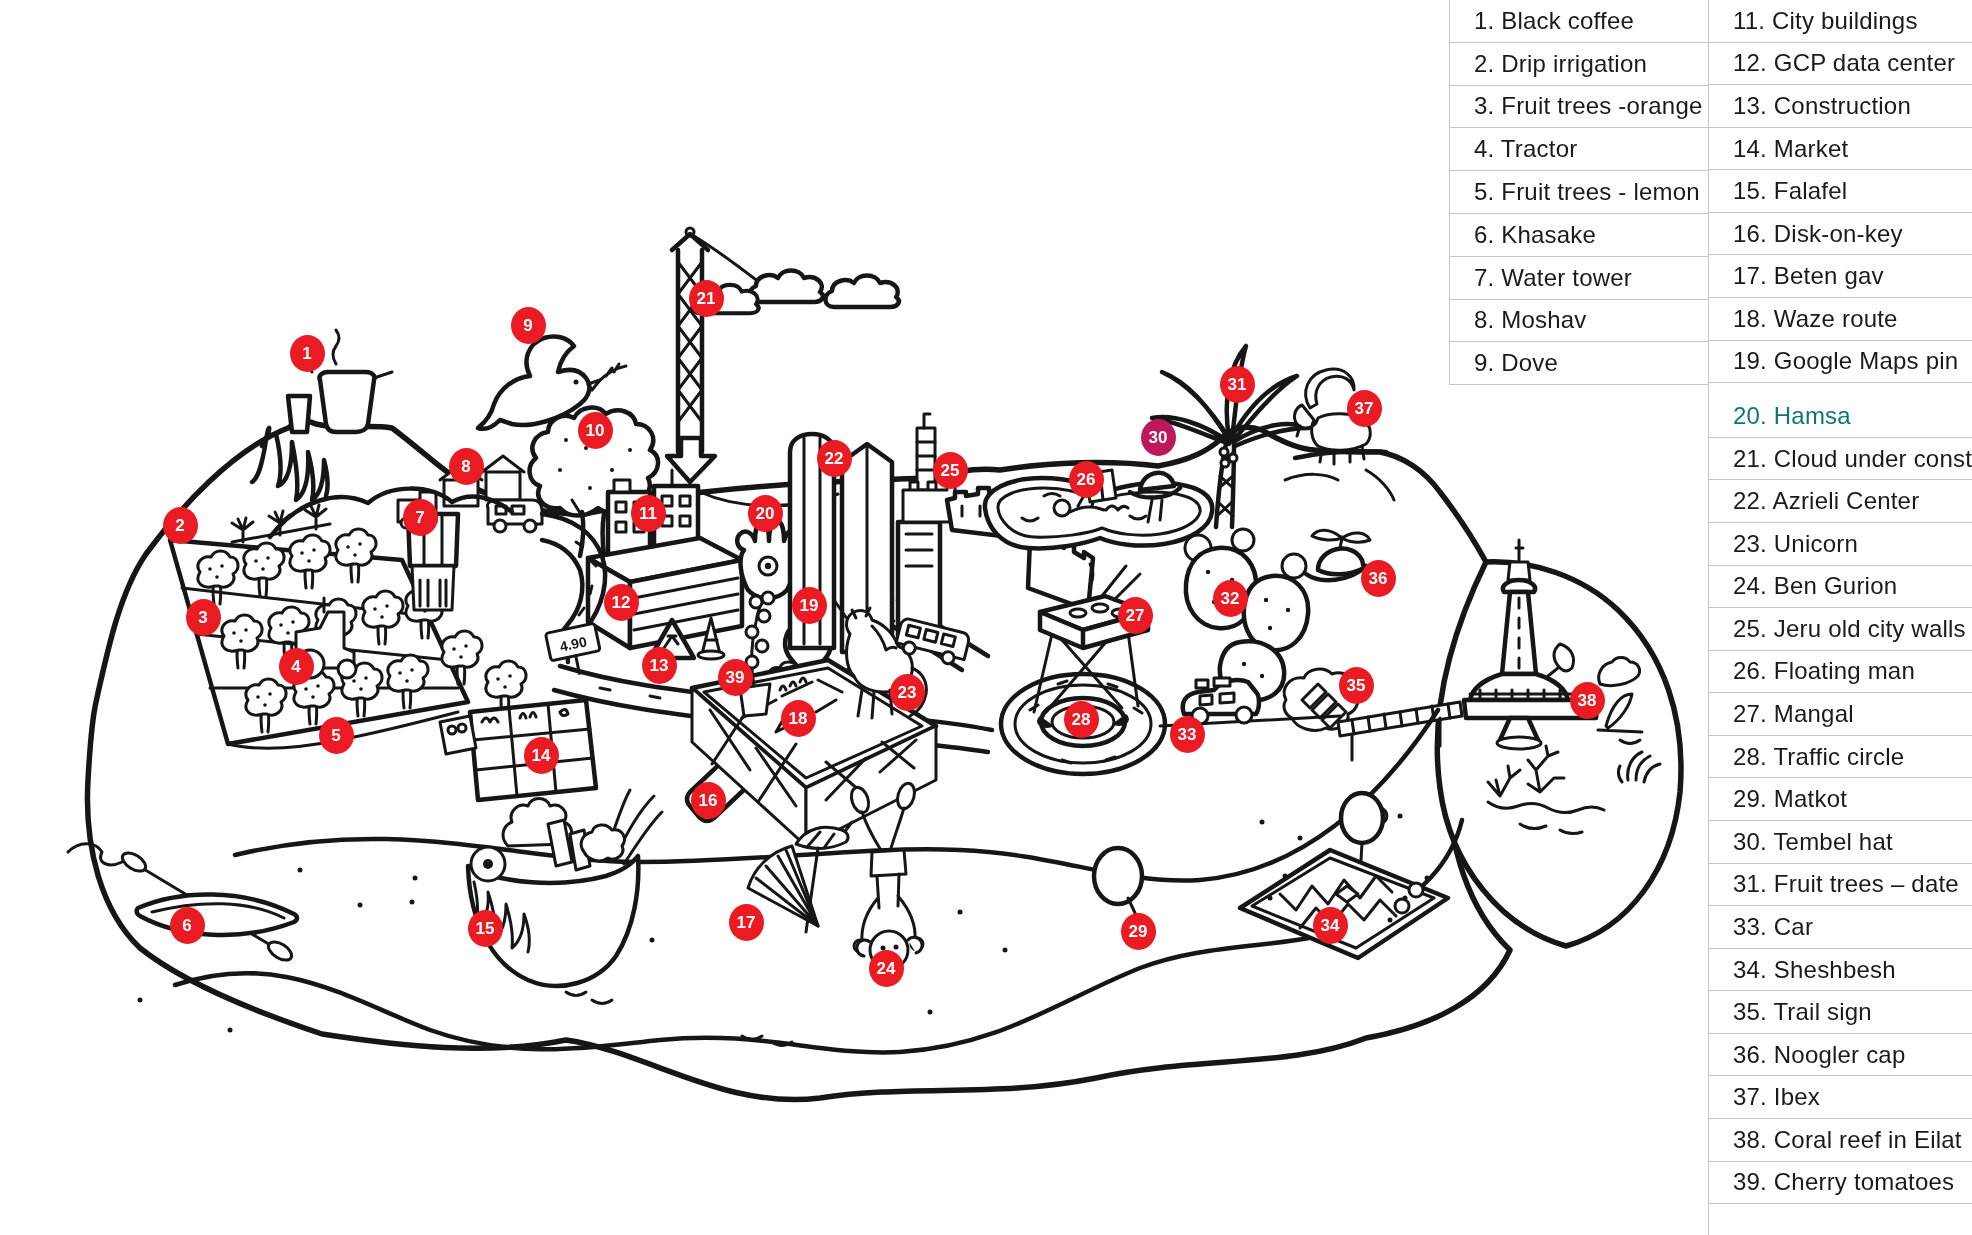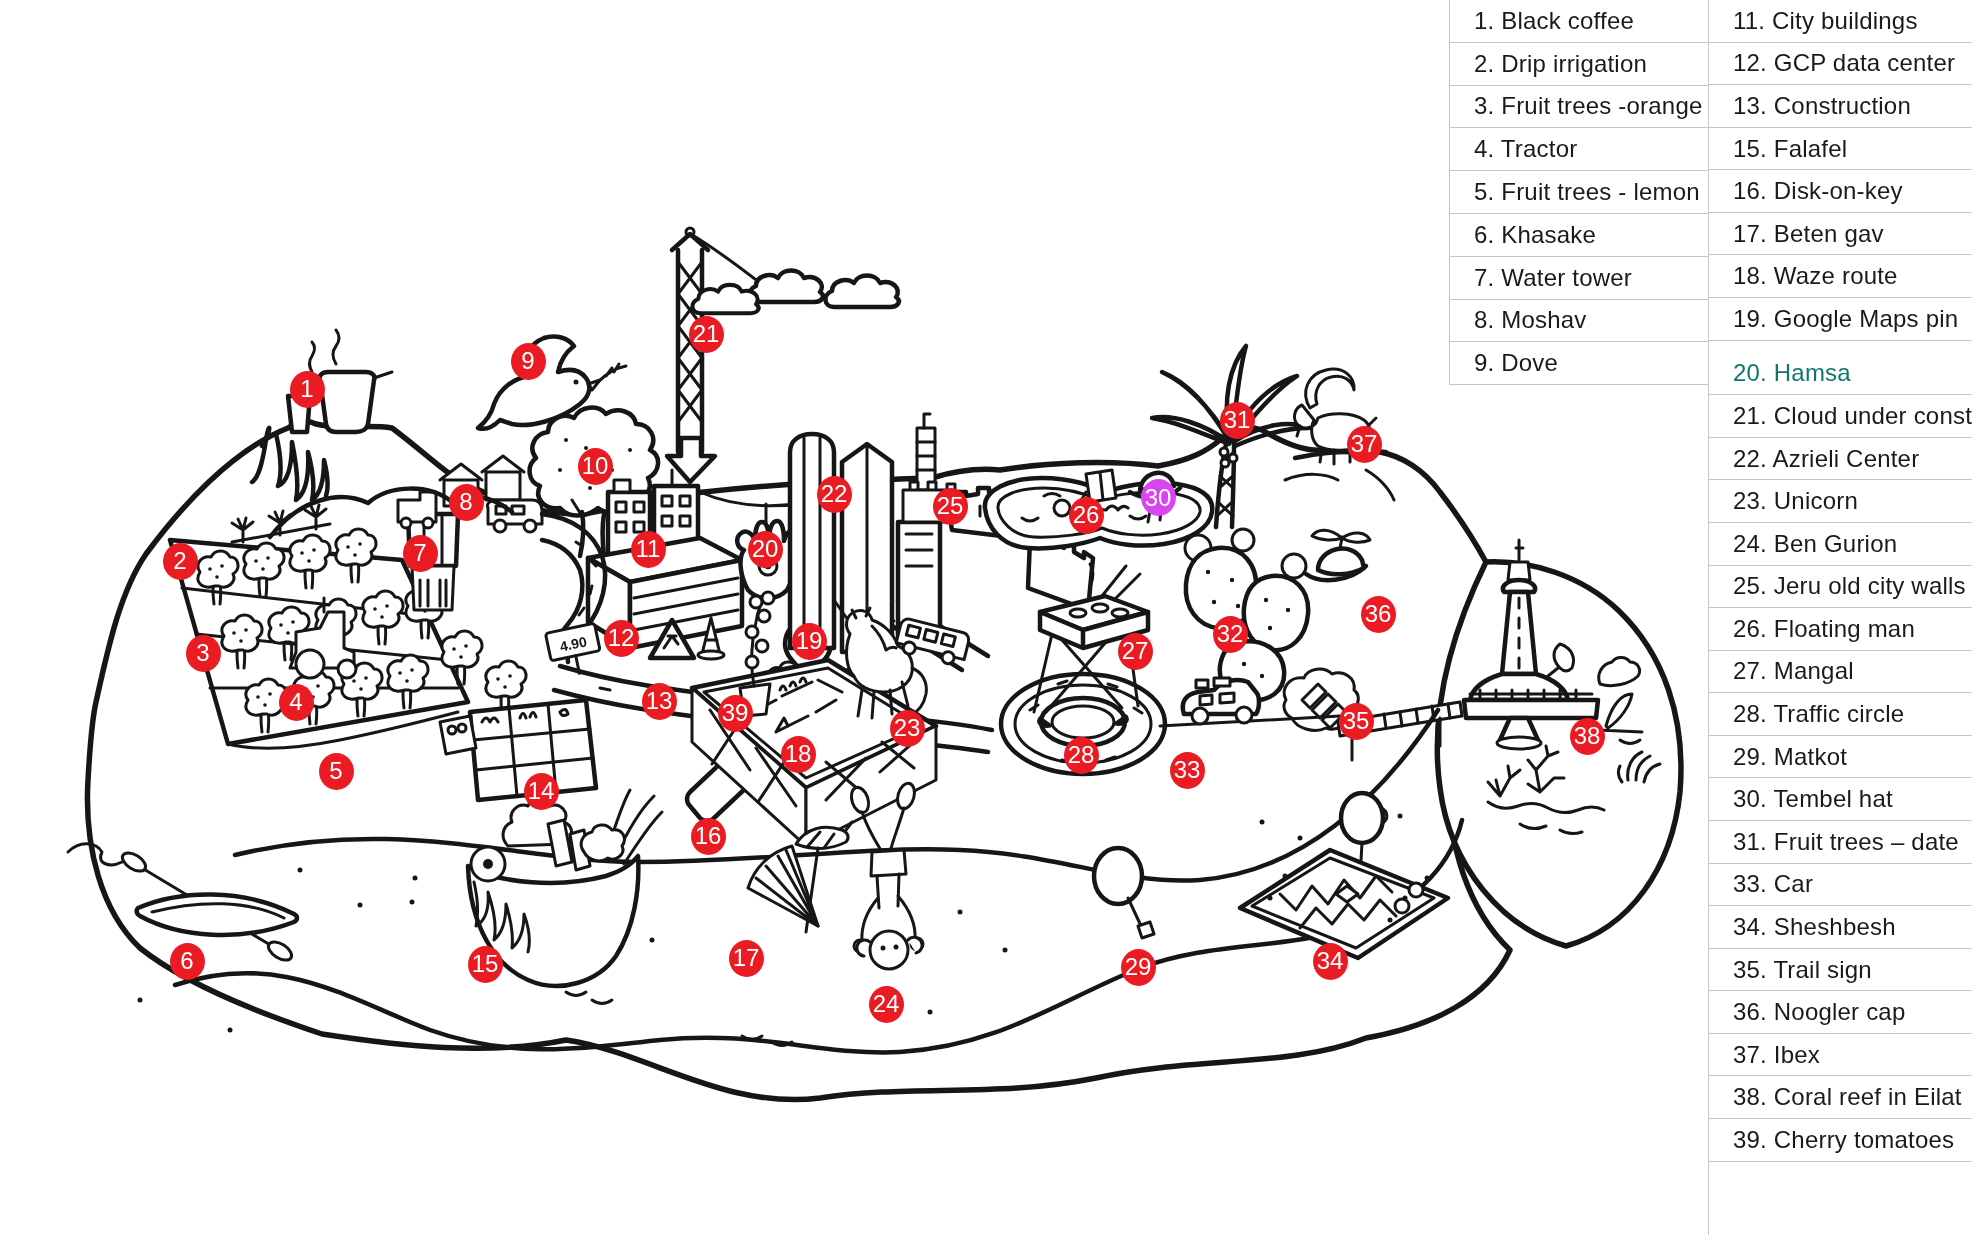--- a/index.html
+++ b/index.html
@@ -10,21 +10,21 @@
   .doodle{stroke:var(--ink,#161616);stroke-width:4.5;fill:none;stroke-linecap:round;stroke-linejoin:round;}
   .doodle-fill{stroke:var(--ink,#161616);stroke-width:4.5;fill:#fff;stroke-linecap:round;stroke-linejoin:round;}
   .thin{stroke-width:3;}
   .thick{stroke-width:5.5;}
   .inkdot{fill:var(--ink,#161616);stroke:none;}
   .sign-text{font-family:"Liberation Sans",sans-serif;font-weight:700;font-size:14px;fill:var(--ink,#161616);stroke:none;}
 
   
   .marker{position:absolute;width:35px;height:37px;border-radius:50%;
           display:flex;align-items:center;justify-content:center;
-          font-weight:400;font-size:24px;line-height:1;z-index:5;margin-top:36px;}
+          font-weight:700;font-size:17px;line-height:1;z-index:5;}
 
   
   .legend-col{position:absolute;top:0;background:#fff;box-sizing:border-box;z-index:10;
               border-left:1px solid var(--legend-border,#c6c6c6);}
   .legend-row{box-sizing:border-box;display:flex;align-items:center;
               border-bottom:1px solid var(--legend-border,#c6c6c6);
               padding-left:24px;font-size:24px;letter-spacing:0.2px;white-space:nowrap;}
   #legend-left{left:1449px;width:259px;}
   #legend-left .legend-row{height:42.8px;}
   #legend-right{left:1708px;width:264px;height:1235px;}
@@ -569,21 +569,21 @@
       <div class="marker" style="left: 747.5px; top: 494.5px; background: rgb(234, 27, 34); color: rgb(255, 255, 255);">20</div>
       <div class="marker" style="left: 688.5px; top: 279.5px; background: rgb(234, 27, 34); color: rgb(255, 255, 255);">21</div>
       <div class="marker" style="left: 816.5px; top: 439.5px; background: rgb(234, 27, 34); color: rgb(255, 255, 255);">22</div>
       <div class="marker" style="left: 889.5px; top: 673.5px; background: rgb(234, 27, 34); color: rgb(255, 255, 255);">23</div>
       <div class="marker" style="left: 868.5px; top: 949.5px; background: rgb(234, 27, 34); color: rgb(255, 255, 255);">24</div>
       <div class="marker" style="left: 932.5px; top: 451.5px; background: rgb(234, 27, 34); color: rgb(255, 255, 255);">25</div>
       <div class="marker" style="left: 1068.5px; top: 460.5px; background: rgb(234, 27, 34); color: rgb(255, 255, 255);">26</div>
       <div class="marker" style="left: 1117.5px; top: 596.5px; background: rgb(234, 27, 34); color: rgb(255, 255, 255);">27</div>
       <div class="marker" style="left: 1063.5px; top: 700.5px; background: rgb(234, 27, 34); color: rgb(255, 255, 255);">28</div>
       <div class="marker" style="left: 1120.5px; top: 912.5px; background: rgb(234, 27, 34); color: rgb(255, 255, 255);">29</div>
-      <div class="marker" style="left: 1140.5px; top: 443px; background: #d946ef; color: rgb(255, 255, 255);">30</div>
+      <div class="marker" style="left: 1140.5px; top: 419px; background: #be185d; color: rgb(255, 255, 255);">30</div>
       <div class="marker" style="left: 1219.5px; top: 365.5px; background: rgb(234, 27, 34); color: rgb(255, 255, 255);">31</div>
       <div class="marker" style="left: 1212.5px; top: 579.5px; background: rgb(234, 27, 34); color: rgb(255, 255, 255);">32</div>
       <div class="marker" style="left: 1169.5px; top: 715.5px; background: rgb(234, 27, 34); color: rgb(255, 255, 255);">33</div>
       <div class="marker" style="left: 1312.5px; top: 906.5px; background: rgb(234, 27, 34); color: rgb(255, 255, 255);">34</div>
       <div class="marker" style="left: 1338.5px; top: 666.5px; background: rgb(234, 27, 34); color: rgb(255, 255, 255);">35</div>
       <div class="marker" style="left: 1360.5px; top: 559.5px; background: rgb(234, 27, 34); color: rgb(255, 255, 255);">36</div>
       <div class="marker" style="left: 1346.5px; top: 389.5px; background: rgb(234, 27, 34); color: rgb(255, 255, 255);">37</div>
       <div class="marker" style="left: 1569.5px; top: 681.5px; background: rgb(234, 27, 34); color: rgb(255, 255, 255);">38</div>
       <div class="marker" style="left: 717.5px; top: 658.5px; background: rgb(234, 27, 34); color: rgb(255, 255, 255);">39</div>
     </div>
@@ -596,20 +596,21 @@
       <div class="legend-row" style="color: rgb(26, 26, 26);">5. Fruit trees - lemon</div>
       <div class="legend-row" style="color: rgb(26, 26, 26);">6. Khasake</div>
       <div class="legend-row" style="color: rgb(26, 26, 26);">7. Water tower</div>
       <div class="legend-row" style="color: rgb(26, 26, 26);">8. Moshav</div>
       <div class="legend-row" style="color: rgb(26, 26, 26);">9. Dove</div>
     </div>
   <div id="legend-right" class="legend-col">
       <div class="legend-row" style="color: rgb(26, 26, 26);">11. City buildings</div>
       <div class="legend-row" style="color: rgb(26, 26, 26);">12. GCP data center</div>
       <div class="legend-row" style="color: rgb(26, 26, 26);">13. Construction</div>
+      <div class="legend-row" style="color: rgb(26, 26, 26);">14. Market</div>
       <div class="legend-row" style="color: rgb(26, 26, 26);">15. Falafel</div>
       <div class="legend-row" style="color: rgb(26, 26, 26);">16. Disk-on-key</div>
       <div class="legend-row" style="color: rgb(26, 26, 26);">17. Beten gav</div>
       <div class="legend-row" style="color: rgb(26, 26, 26);">18. Waze route</div>
       <div class="legend-row" style="color: rgb(26, 26, 26);">19. Google Maps pin</div>
       <div class="legend-row" style="color: #0f766e; margin-top: 12px;">20. Hamsa</div>
       <div class="legend-row" style="color: rgb(26, 26, 26);">21. Cloud under constr.</div>
       <div class="legend-row" style="color: rgb(26, 26, 26);">22. Azrieli Center</div>
       <div class="legend-row" style="color: rgb(26, 26, 26);">23. Unicorn</div>
       <div class="legend-row" style="color: rgb(26, 26, 26);">24. Ben Gurion</div>

